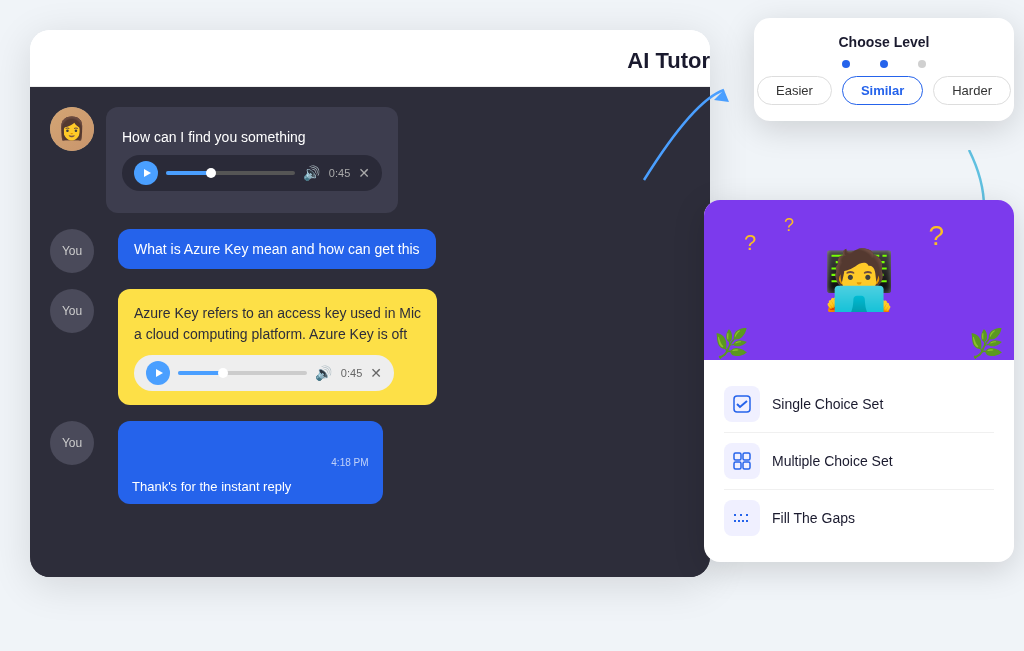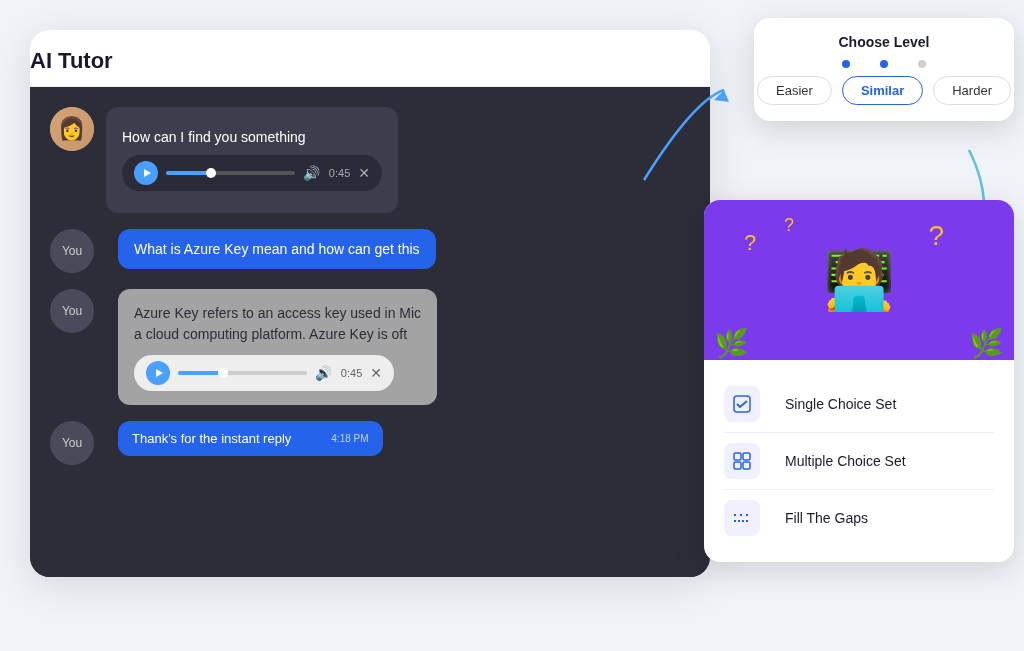--- a/index.html
+++ b/index.html
@@ -20,21 +20,21 @@
       width: 680px;
       background: #fff;
       border-radius: 20px;
       box-shadow: 0 8px 40px rgba(0,0,0,0.12);
       overflow: hidden;
     }
 
     .header {
       background: #fff;
       padding: 18px 0 12px;
-      text-align: left;
+      text-align: right;
       border-bottom: 1px solid #eee;
     }
 
     .header h1 {
       font-size: 22px;
       font-weight: 700;
       color: #1a1a2e;
     }
 
     .chat-area {
@@ -192,21 +192,21 @@
       max-width: 440px;
     }
 
     .user-bubble-blue-text {
       color: #fff;
       font-size: 14px;
       font-weight: 500;
     }
 
     .user-bubble-white {
-      background: #a3a3a3;
+      background: #fde047;
       border-radius: 12px;
       padding: 14px 16px;
       max-width: 440px;
     }
 
     .user-bubble-white-text {
       color: #2d2d3a;
       font-size: 14px;
       line-height: 1.5;
       margin-bottom: 10px;
@@ -220,20 +220,21 @@
       display: flex;
       justify-content: space-between;
       align-items: center;
       gap: 20px;
       max-width: 300px;
     }
 
     .user-bubble-blue-sm-text {
       color: #fff;
       font-size: 13px;
+      margin-top: 48px;
     }
 
     .timestamp {
       color: rgba(255,255,255,0.7);
       font-size: 10px;
       flex-shrink: 0;
       margin-left: 20px;
     }
 
     
@@ -353,21 +354,21 @@
       font-size: 28px;
     }
 
     .question-options {
       padding: 16px 20px;
     }
 
     .question-option {
       display: flex;
       align-items: center;
-      gap: 25px;
+      gap: 12px;
       padding: 10px 0;
       border-bottom: 1px solid #f0f0f0;
       cursor: pointer;
     }
 
     .question-option:last-child {
       border-bottom: none;
     }
 
     .option-icon {

